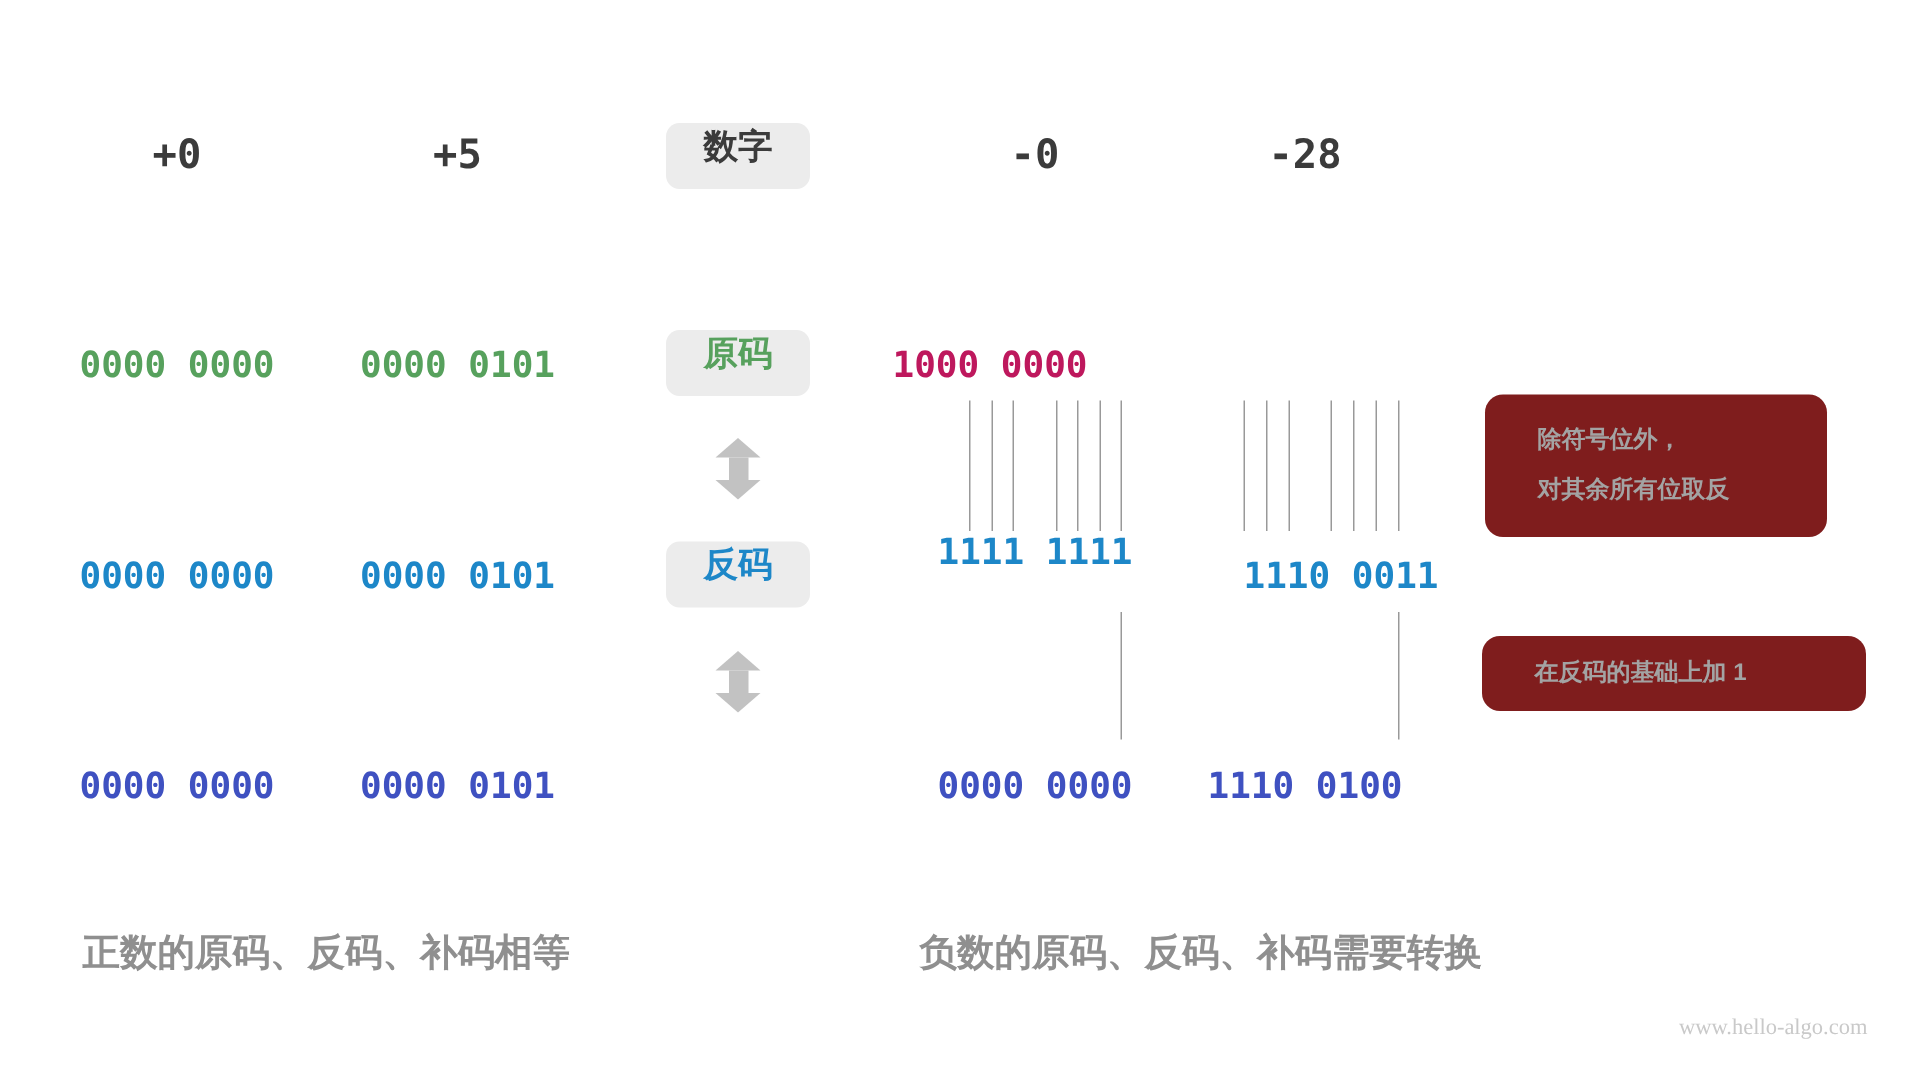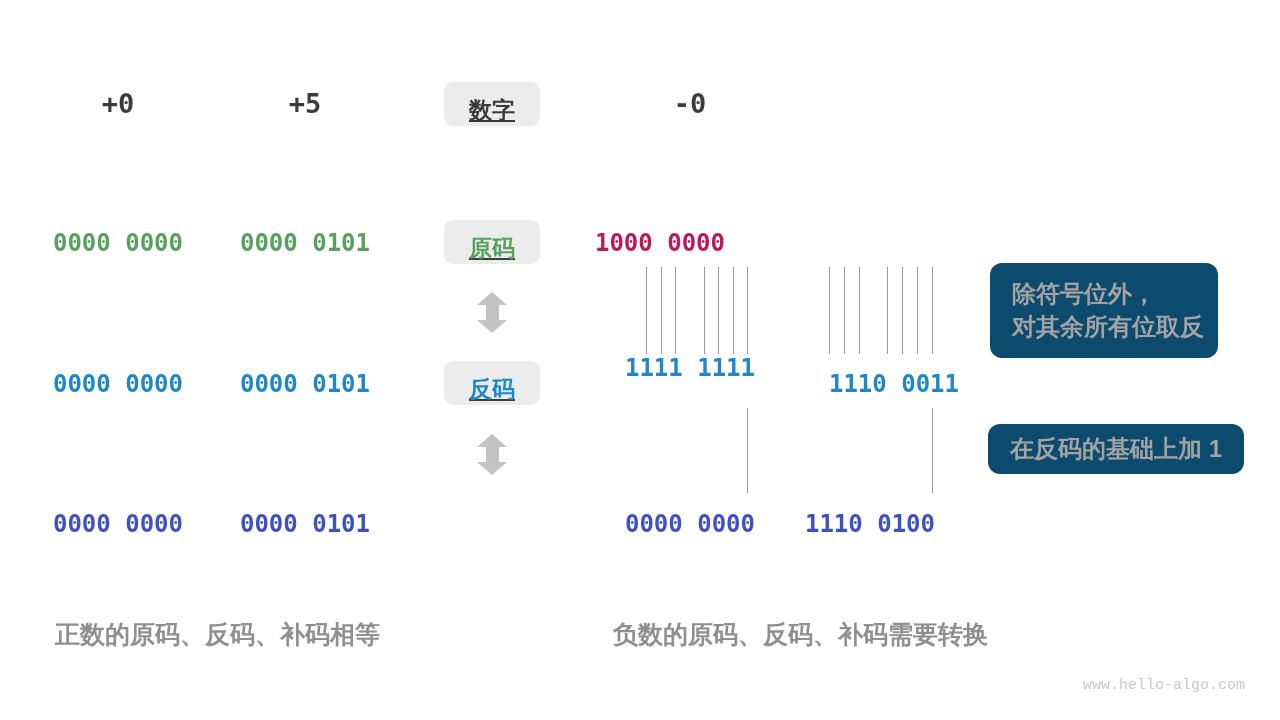--- a/index.html
+++ b/index.html
@@ -3,47 +3,48 @@
 <meta charset="utf-8">
 <style>
   html,body{margin:0;padding:0;background:#ffffff;}
   .stage{position:relative;width:1280px;height:720px;background:#ffffff;
          font-family:"Liberation Sans",sans-serif;overflow:hidden;}
   .hnum{position:absolute;font-family:"DejaVu Sans Mono",monospace;font-weight:bold;
         font-size:27px;color:#3b3b3b;width:200px;text-align:center;}
   .bin{position:absolute;font-family:"DejaVu Sans Mono",monospace;font-weight:bold;
        font-size:24px;width:200px;text-align:center;}
   .pill{position:absolute;left:444px;width:96px;height:44px;background:#ececec;
-        border-radius:9px;display:flex;align-items:flex-end;justify-content:center;
-        font-weight:bold;font-size:23px;color:#3b3b3b;text-decoration:underline;}
+        border-radius:9px;display:flex;align-items:flex-start;justify-content:center;
+        font-weight:bold;font-size:23px;color:#3b3b3b;}
   .vline{position:absolute;width:1px;background:#999999;}
   .arrow{position:absolute;width:30px;}
   .arrow .up{width:0;height:0;border-left:15px solid transparent;
              border-right:15px solid transparent;border-bottom:13px solid #c2c2c2;}
   .arrow .shaft{width:13px;height:15px;background:#c2c2c2;margin:0 auto;}
   .arrow .down{width:0;height:0;border-left:15px solid transparent;
                border-right:15px solid transparent;border-top:13px solid #c2c2c2;}
-  .note{position:absolute;background:#0c4a6e;border-radius:12px;font-weight:bold;
-        font-size:24px;color:#a3a3a3;box-sizing:border-box;}
+  .note{position:absolute;background:#7f1d1d;border-radius:12px;font-weight:bold;
+        font-size:16px;color:#a3a3a3;box-sizing:border-box;padding-left:13px;}
   .note .ln{padding-left:22px;line-height:33px;}
   .caption{position:absolute;font-weight:bold;font-size:25px;color:#8f8f8f;white-space:nowrap;}
-  .watermark{position:absolute;font-family:Liberation Mono, monospace;font-size:15px;
+  .watermark{position:absolute;font-family:Liberation Serif, serif;font-size:15px;
              color:#c9c9c9;width:200px;text-align:right;}
 </style>
 </head>
 <body>
 
 <div class="stage">
 
   <div class="hnum" style="left:18px;top:88px">+0</div>
   <div class="hnum" style="left:205px;top:88px">+5</div>
   <div class="pill" style="top:82px">
     <span>数字</span>
   </div>
   <div class="hnum" style="left:590px;top:88px">-0</div>
+  <div class="hnum" style="left:770px;top:88px">-28</div>
 
   <div class="bin" style="left: 18px; top: 229px; color: rgb(87, 161, 93);">0000 0000</div>
   <div class="bin" style="left: 205px; top: 229px; color: rgb(87, 161, 93);">0000 0101</div>
   <div class="pill" style="top:220px">
     <span style="color: rgb(87, 161, 93);">原码</span>
   </div>
   <div class="bin" style="left: 560px; top: 229px; color: #be185d;">1000 0000</div>
 
   <div>
     <div class="vline" style="left:646px;top:267px;height:87px"></div>

